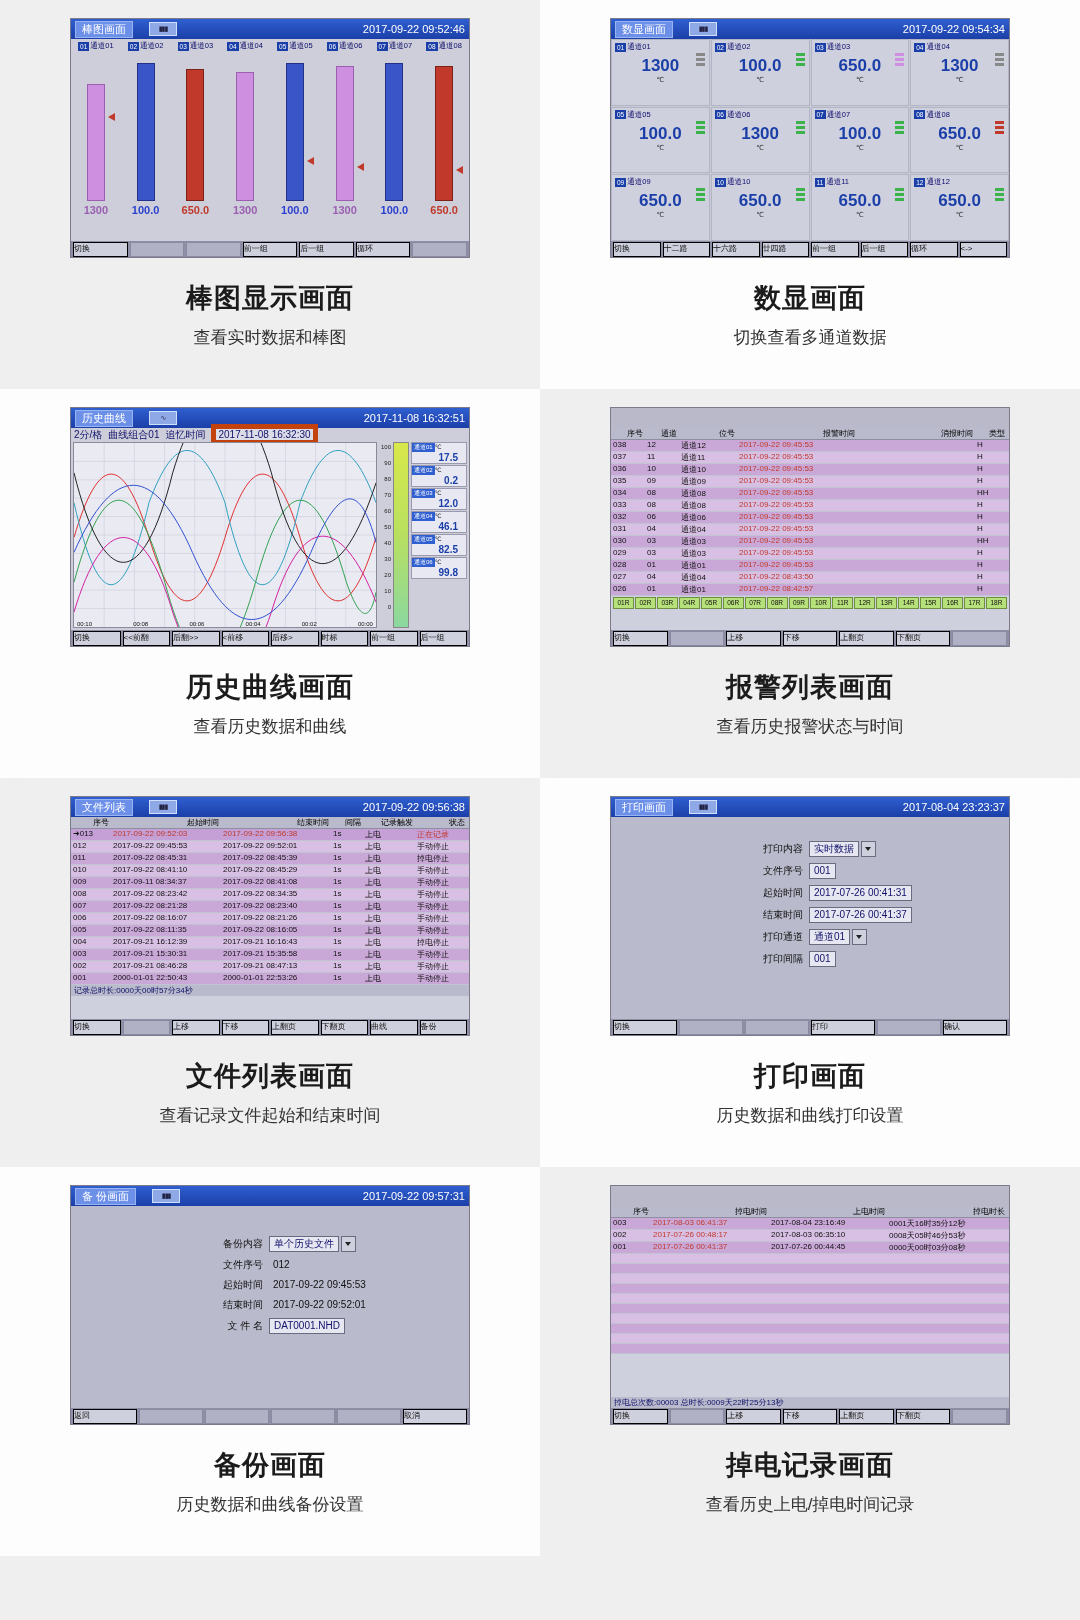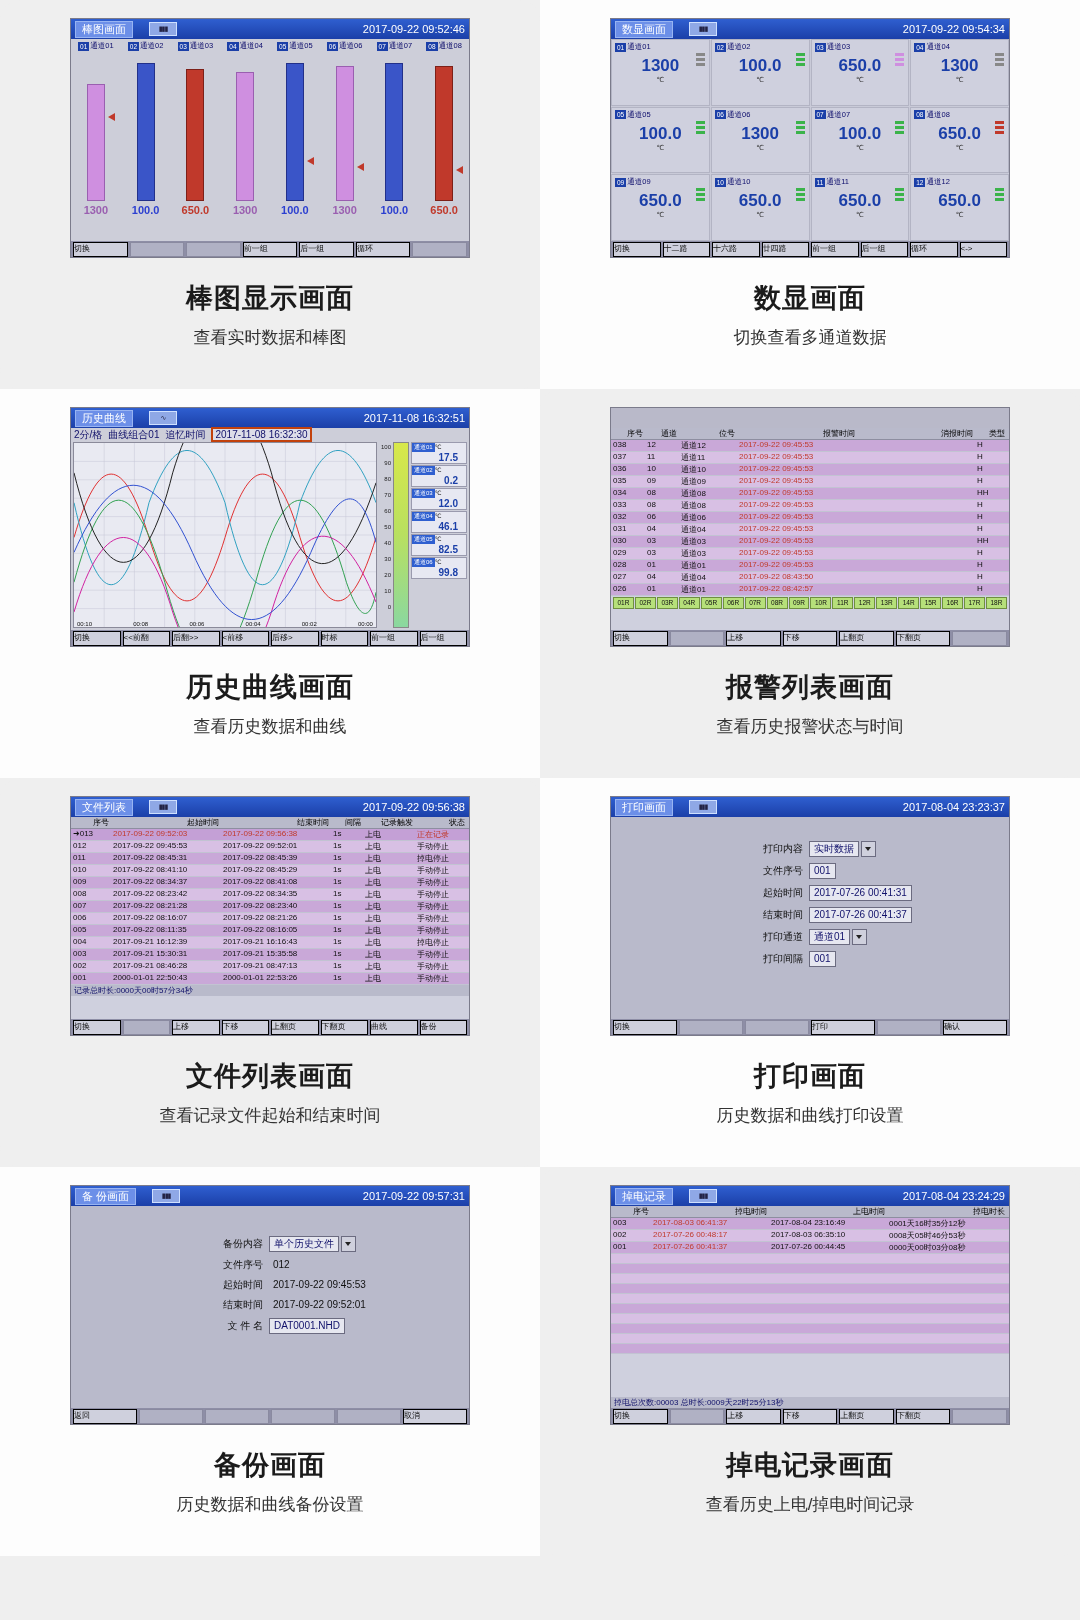--- a/index.html
+++ b/index.html
@@ -42,21 +42,21 @@
   .digval{font-size:17px;color:#1b3fa8;font-weight:bold;text-align:center;margin-top:4px;}
   .digunit{font-size:7px;color:#333;text-align:center;}
   .digbars{position:absolute;right:4px;top:13px;width:9px;}
   .digbars i{display:block;height:3px;margin-bottom:2px;background:#3bb34a;}
   .digbars i.g2{background:#888;}
   .digbars i.g3{background:#c0392b;}
   .digbars i.g4{background:#cf8fe0;}
   
   .curvewrap{position:absolute;top:20px;left:0;right:0;bottom:16px;background:#cdced9;}
   .curvebar{height:13px;display:flex;align-items:center;font-size:10px;color:#10106a;gap:6px;padding:0 3px;box-sizing:border-box;}
-  .curvebar .memo{background:#dcdce8;border:2px solid #c2410c;padding:0 2px;}
+  .curvebar .memo{background:#dcdce8;border:5px solid #c2410c;padding:0 2px;}
   .plot{position:absolute;left:2px;right:92px;top:14px;bottom:2px;background:#e9eaf2;border:1px solid #8a8a9a;}
   .axis{position:absolute;right:58px;top:14px;width:34px;bottom:2px;font-size:6px;color:#222;}
   .axis span{position:absolute;right:20px;}
   .chlist{position:absolute;right:2px;top:14px;width:56px;bottom:2px;}
   .chitem{height:22px;background:#e7e8f2;border:1px solid #9a9aae;margin-bottom:1px;box-sizing:border-box;font-size:6.5px;color:#111;position:relative;}
   .chitem .nm{background:#2f5fd0;color:#fff;display:inline-block;padding:0 2px;font-size:6px;}
   .chitem .vv{display:block;text-align:right;font-size:10px;color:#1b3fa8;font-weight:bold;padding-right:8px;}
   .tlabels{position:absolute;left:2px;right:92px;bottom:3px;display:flex;justify-content:space-between;font-size:6px;color:#111;padding:0 4px;box-sizing:border-box;}
   
   .tblwrap{position:absolute;top:20px;left:0;right:0;bottom:16px;background:#cfd0de;font-size:8px;color:#111;}
@@ -650,21 +650,21 @@
             <div class="trow alt2">
               <div class="td" style="width:40px">010</div>
               <div class="td" style="width:110px">2017-09-22 08:41:10</div>
               <div class="td" style="width:110px">2017-09-22 08:45:29</div>
               <div class="td" style="width:32px">1s</div>
               <div class="td" style="width:52px">上电</div>
               <div class="td" style="width:52px">手动停止</div>
             </div>
             <div class="trow alt">
               <div class="td" style="width:40px">009</div>
-              <div class="td" style="width:110px">2017-09-22 08:34:37</div>
+              <div class="td" style="width:110px">2017-09-11 08:34:37</div>
               <div class="td" style="width:110px">2017-09-22 08:41:08</div>
               <div class="td" style="width:32px">1s</div>
               <div class="td" style="width:52px">上电</div>
               <div class="td" style="width:52px">手动停止</div>
             </div>
             <div class="trow alt2">
               <div class="td" style="width:40px">008</div>
               <div class="td" style="width:110px">2017-09-22 08:23:42</div>
               <div class="td" style="width:110px">2017-09-22 08:34:35</div>
               <div class="td" style="width:32px">1s</div>
@@ -839,25 +839,20 @@
         <div class="btn blank"></div>
         <div class="btn">取消</div>
       </div>
     </div>
     <div class="cap-title">备份画面</div>
     <div class="cap-sub">历史数据和曲线备份设置</div>
   </div>
 
   <div class="cell gray">
     <div class="screen">
-      <div class="tbar">
-        <span class="ttl">掉电记录</span>
-        <span class="mid">▮▮▮</span>
-        <span class="dt">2017-08-04 23:24:29</span>
-      </div>
       <div class="tblwrap">
         <div class="thead">
           <div class="td" style="width:40px">序号</div>
           <div class="td" style="width:118px">掉电时间</div>
           <div class="td" style="width:118px">上电时间</div>
           <div class="td" style="width:120px">掉电时长</div>
         </div>
         <div id="power-rows">
             <div class="trow alt">
               <div class="td" style="width:40px">003</div>

